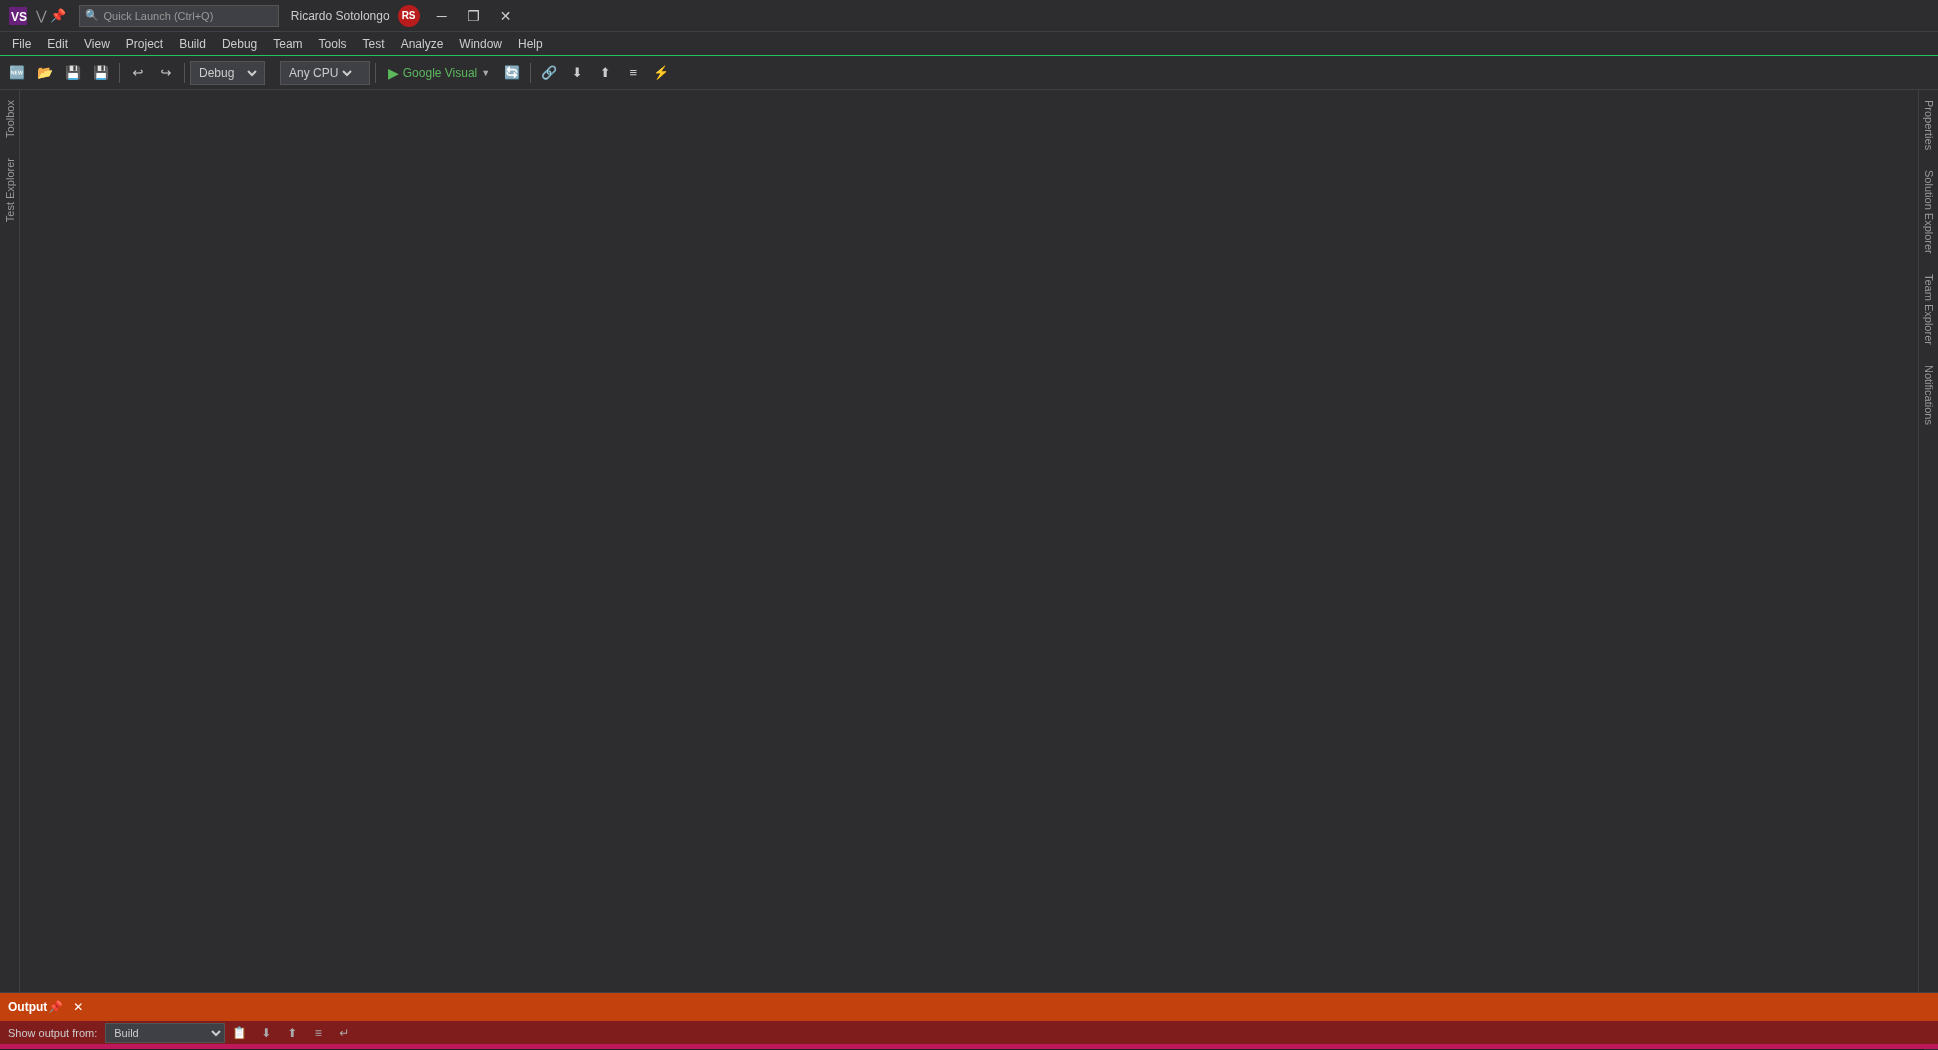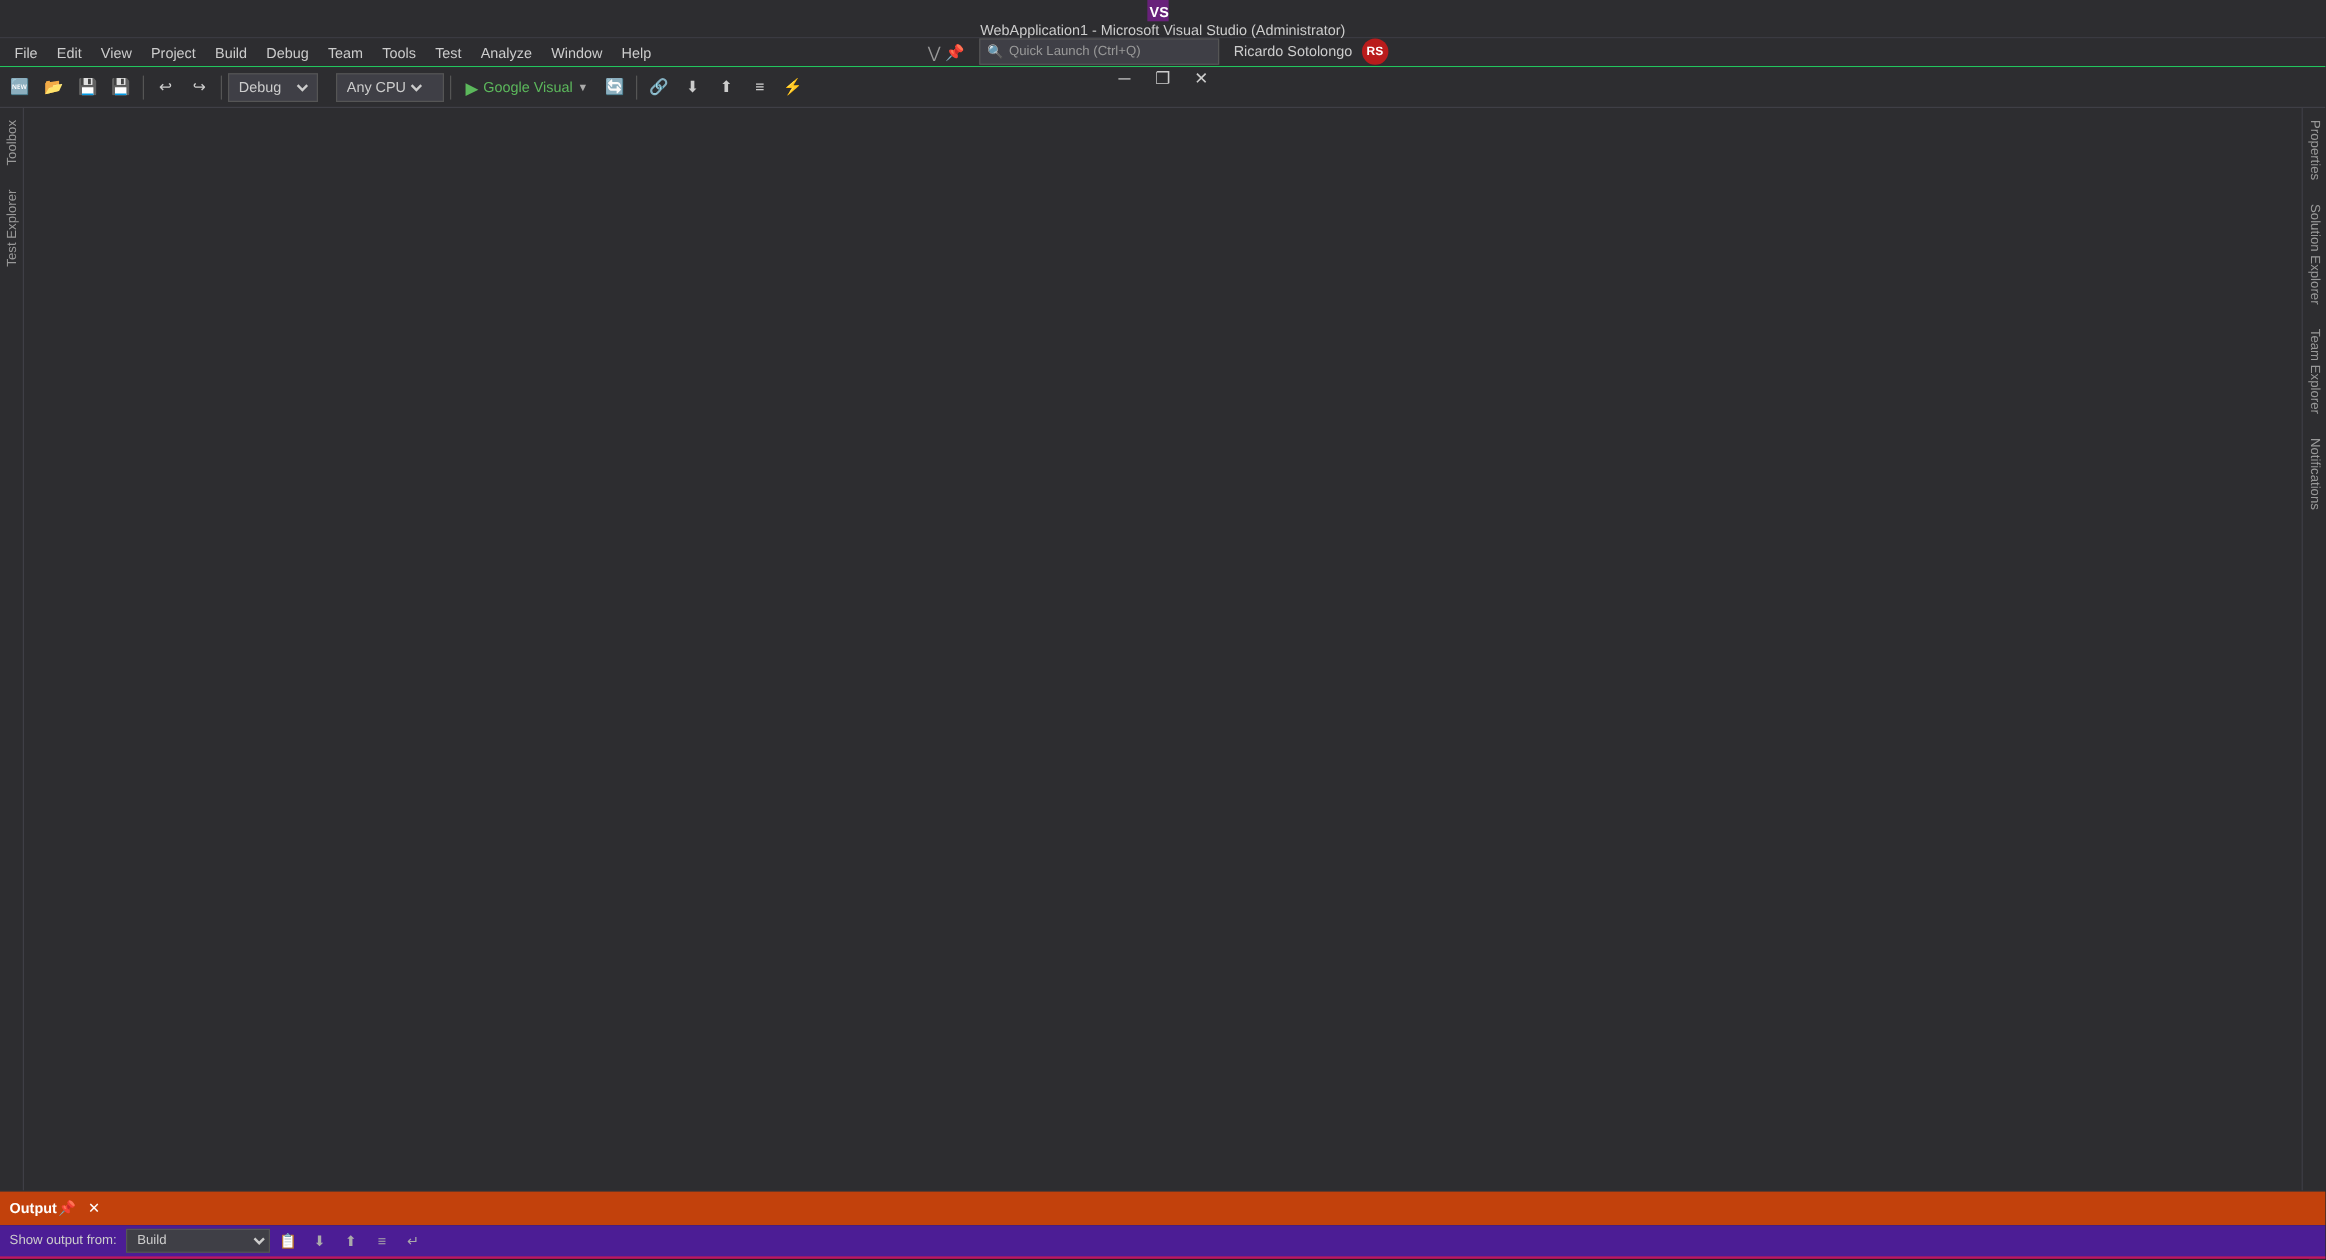--- a/index.html
+++ b/index.html
@@ -14,21 +14,20 @@
     }
 
     
     #title-bar {
       height: 32px;
       background: #2d2d30;
       display: flex;
       align-items: center;
       padding: 0 8px;
       border-bottom: 1px solid #3f3f46;
-      flex-direction: column;
     }
     #title-bar-logo {
       width: 20px;
       height: 20px;
       margin-right: 8px;
       display: flex;
       align-items: center;
       justify-content: center;
     }
     #title-bar-text {
@@ -225,26 +224,26 @@
       border: none;
       color: #fff;
       cursor: pointer;
       display: flex;
       align-items: center;
       justify-content: center;
       font-size: 12px;
     }
     #output-toolbar {
       height: 28px;
-      background: #4c1d95;
+      background: #7f1d1d;
       display: flex;
       align-items: center;
       padding: 0 8px;
       gap: 4px;
-      border-bottom: 2px solid #be185d;
+      border-bottom: 5px solid #be185d;
     }
     #output-source-label {
       font-size: 11px;
       color: #ccc;
       margin-right: 4px;
     }
     #output-source-select {
       height: 20px;
       background: #3f3f46;
       border: 1px solid #555;
@@ -288,21 +287,20 @@
 </head>
 <body>
 
 <div id="title-bar">
   <div id="title-bar-logo">
     <svg width="18" height="18" viewBox="0 0 18 18">
       <rect width="18" height="18" fill="#68217a"></rect>
       <text x="2" y="14" font-size="12" fill="white" font-weight="bold">VS</text>
     </svg>
   </div>
-  <span id="title-bar-text">WebApplication1 - Microsoft Visual Studio (Administrator)</span>
   <div style="display:flex;align-items:center;gap:4px;margin-right:8px;">
     <span style="color:#999;font-size:13px;">⋁</span>
     <span style="color:#999;font-size:13px;margin-right:8px;">📌</span>
     <div id="quick-launch-area">
       <span style="margin-right:4px;">🔍</span>
       <span>Quick Launch (Ctrl+Q)</span>
     </div>
     <span style="color:#ccc;font-size:12px;margin-right:4px;">Ricardo Sotolongo</span>
     <div style="width:22px;height:22px;background:#b91c1c;border-radius:50%;display:flex;align-items:center;justify-content:center;color:white;font-size:10px;font-weight:bold;">RS</div>
   </div>

